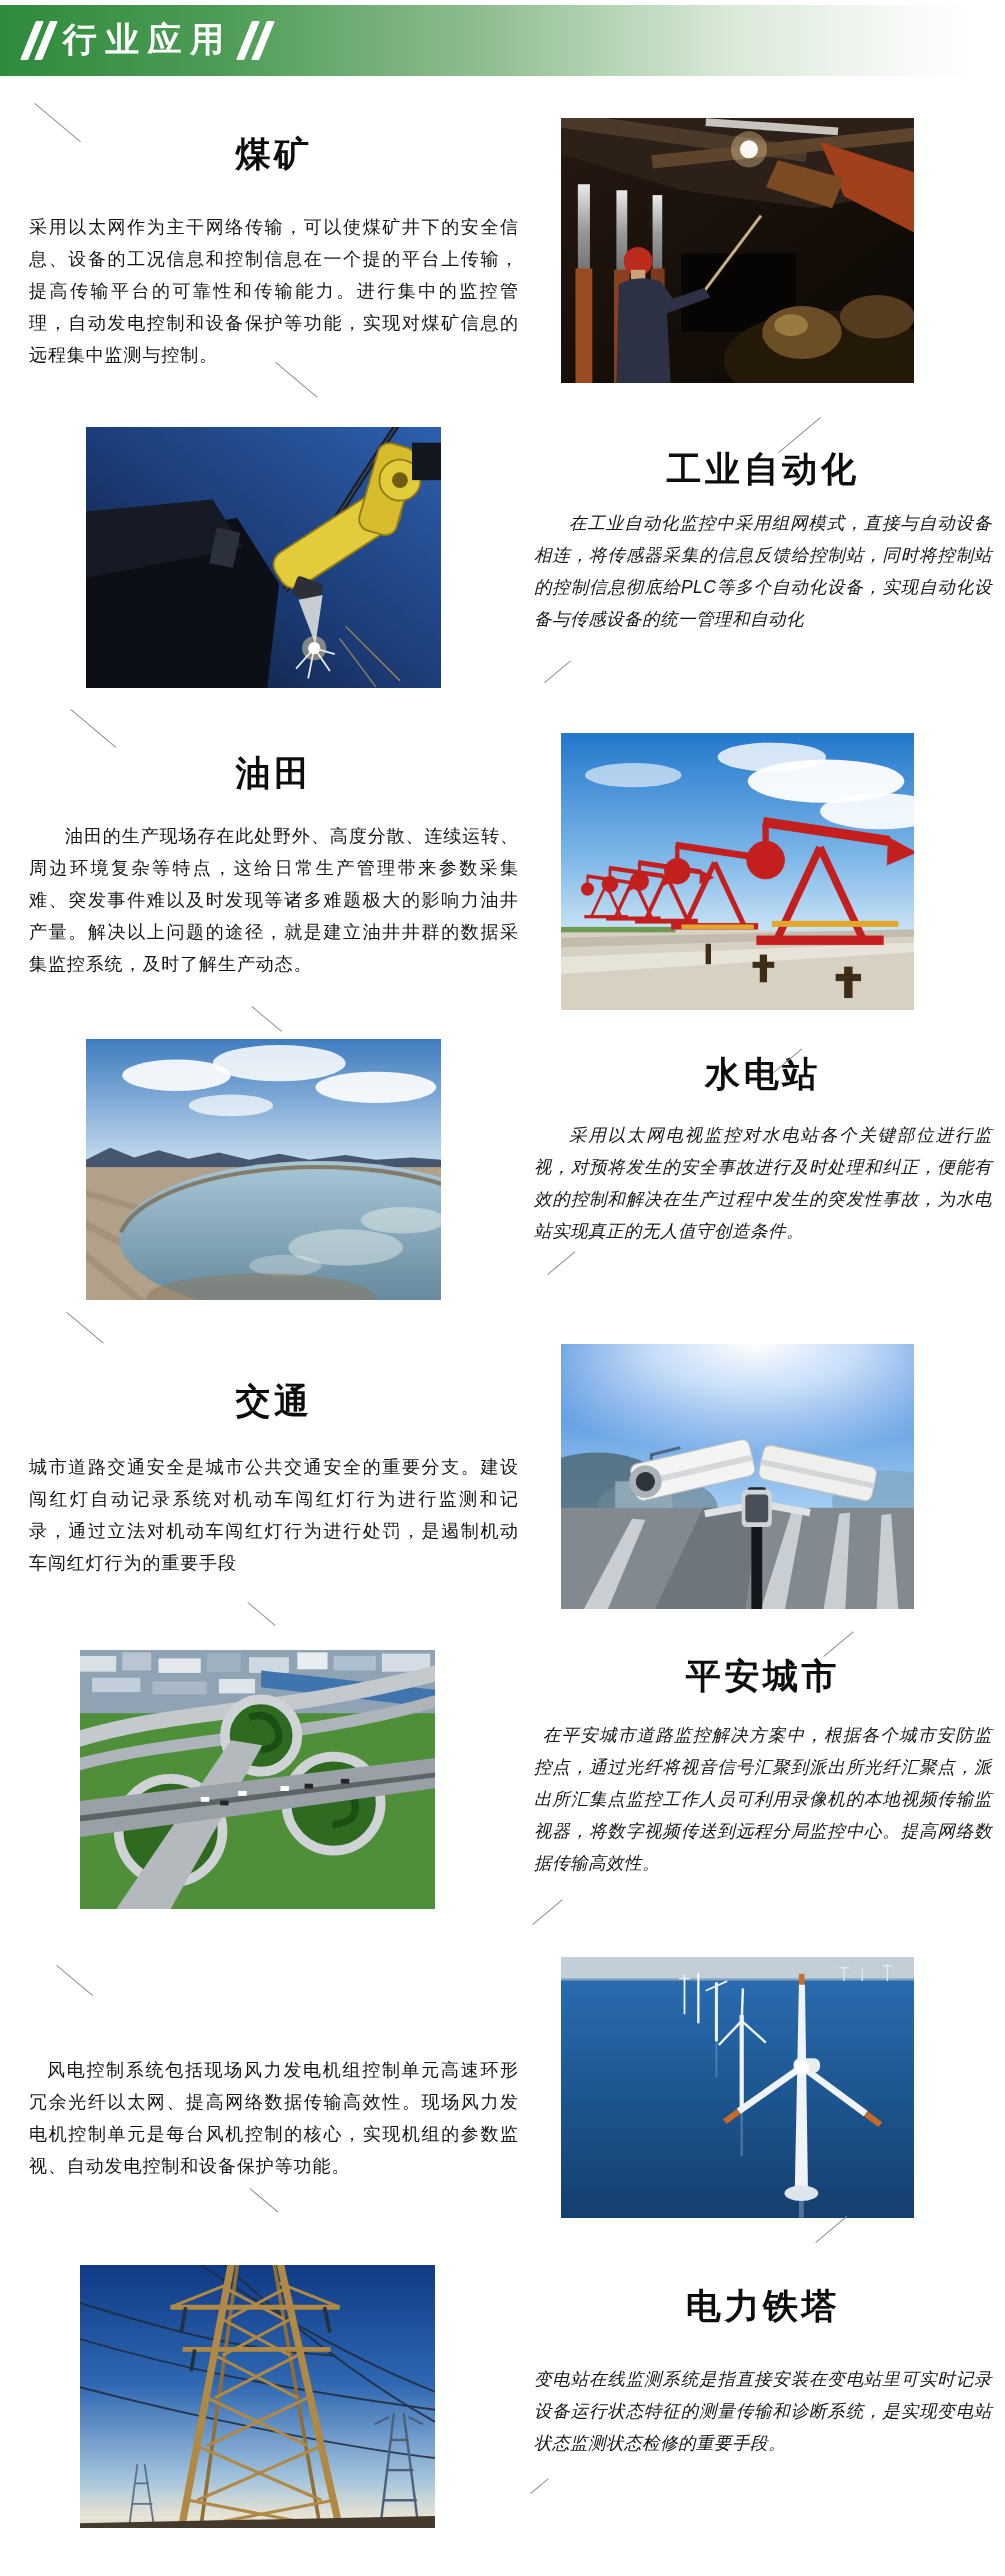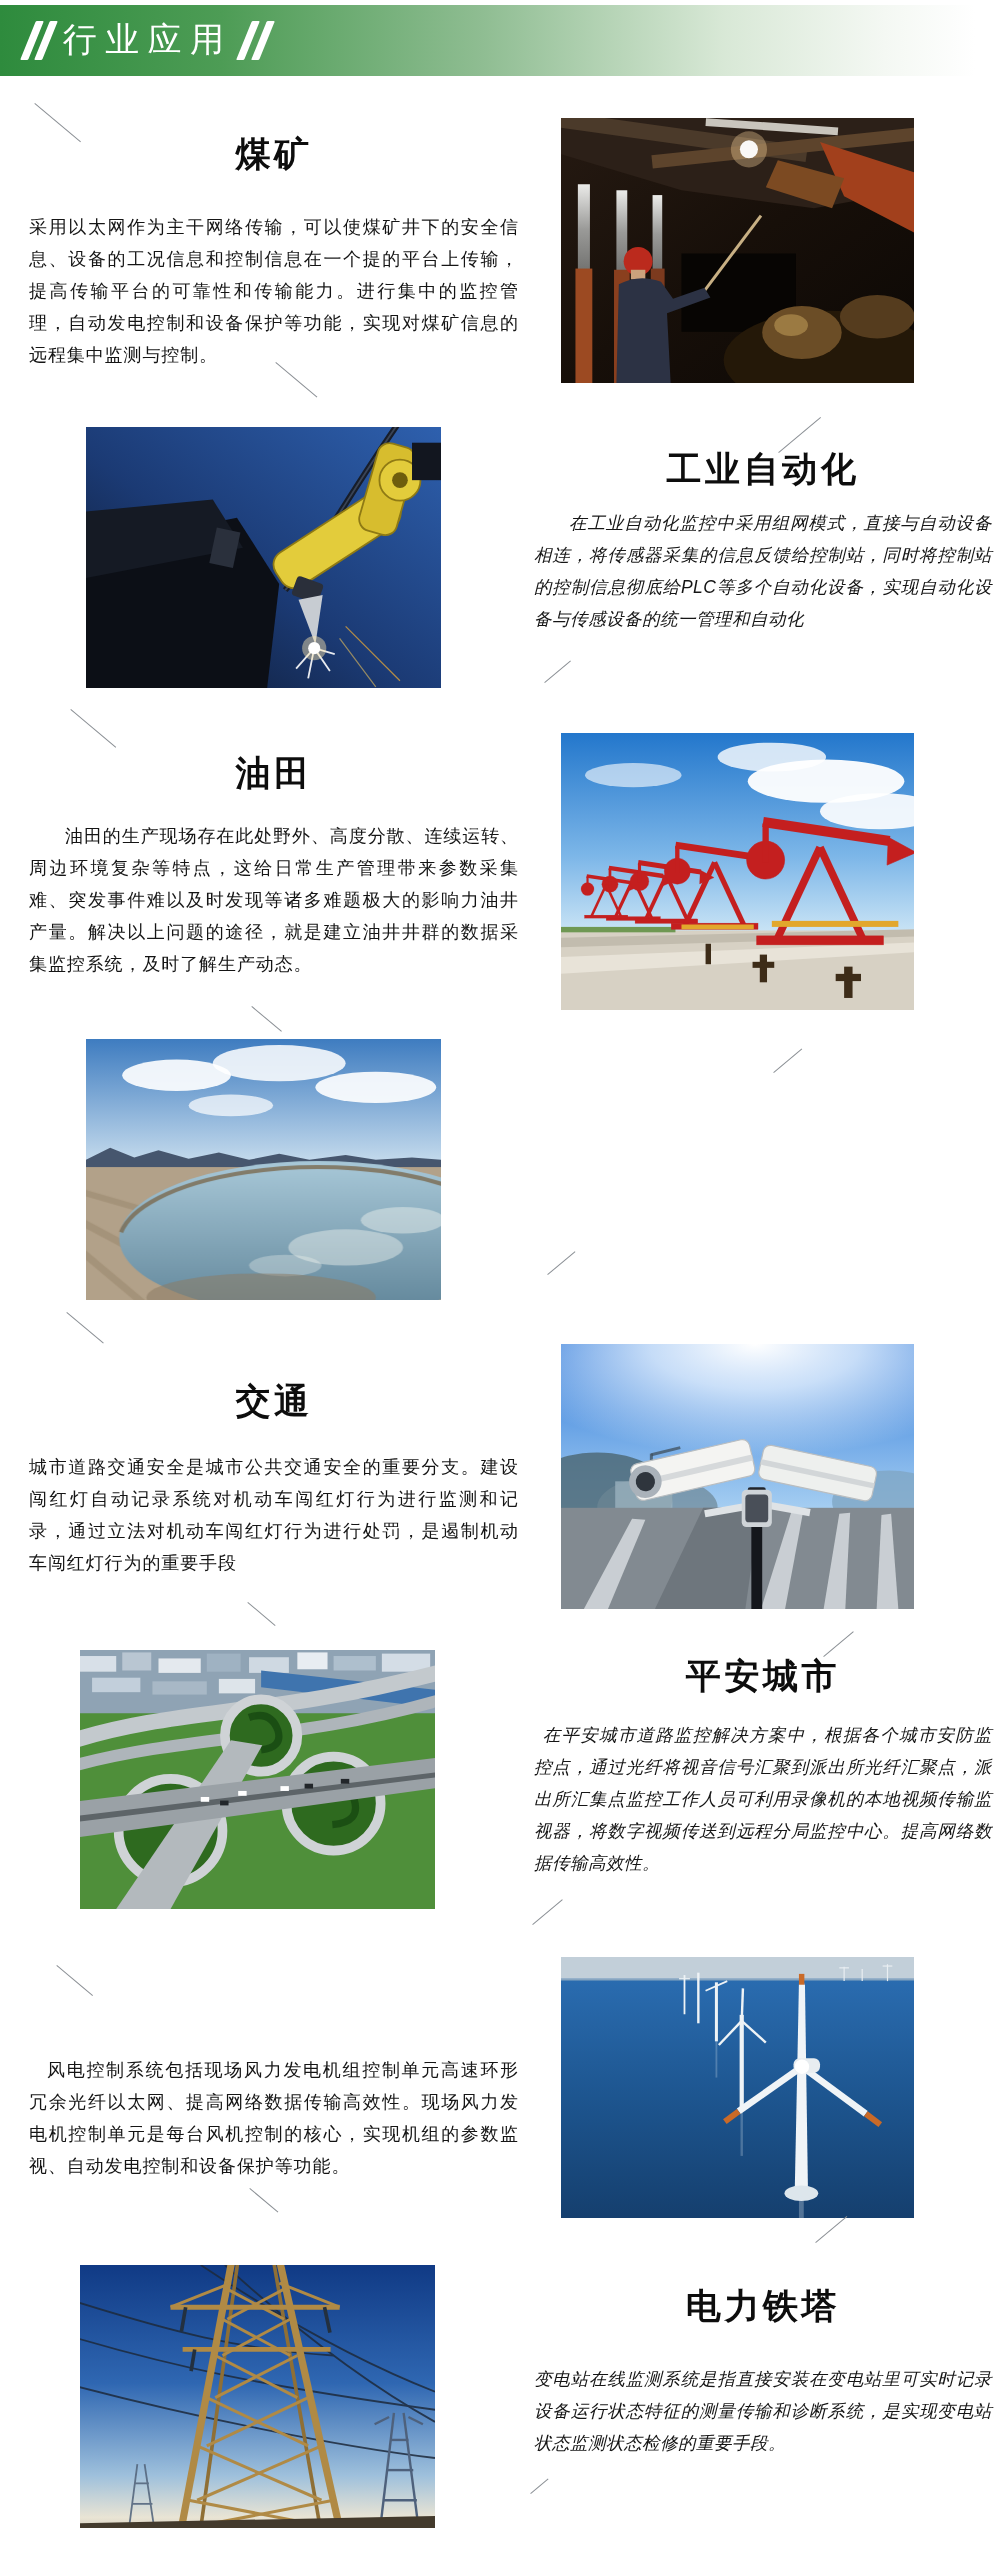--- a/index.html
+++ b/index.html
@@ -5,21 +5,21 @@
   html,body{margin:0;padding:0;background:#fff;}
   body{font-family:"Liberation Sans","DejaVu Sans",sans-serif;color:#141414;}
   .page{position:relative;width:1005px;height:2576px;background:#ffffff;overflow:hidden;}
 
   
   .banner{position:absolute;left:0;top:4.8px;width:1005px;height:71px;
     background:linear-gradient(90deg,#2e8b3d 0%,#4d9c55 22%,#8fbd92 48%,#d8e8d6 72%,#f4f8f3 88%,#ffffff 97%);}
   .banner-wrap{position:absolute;left:28px;top:0;height:100%;display:flex;align-items:center;gap:12px;}
   .slashes{display:flex;gap:6px;}
   .slash{display:inline-block;width:8.4px;height:39px;background:#ffffff;transform:skewX(-22deg);border-radius:1.2px;}
-  .banner-title{font-family:"Liberation Serif","DejaVu Serif",serif;font-size:34px;font-weight:normal;color:#ffffff;letter-spacing:8.4px;white-space:nowrap;}
+  .banner-title{font-family:"Liberation Serif","DejaVu Serif",serif;font-size:34px;font-weight:bold;color:#ffffff;letter-spacing:8.4px;white-space:nowrap;}
 
   
   .sec-title{position:absolute;margin:0;font-size:35px;font-weight:700;letter-spacing:3.6px;text-align:center;color:#0d0d0d;line-height:42px;}
   .sec-text{position:absolute;margin:0;font-size:18px;line-height:32px;letter-spacing:0.9px;text-align:justify;color:#151515;}
   .lcol{left:29px;width:490px;}
   .rcol{left:534px;width:458px;}
   .rtext{font-size:17.5px;letter-spacing:0.5px;font-style:italic;}
 
   
   .photo{position:absolute;overflow:hidden;background:#d8d8d8;}
@@ -208,20 +208,22 @@
       <ellipse cx="385" cy="330" rx="330" ry="128" fill="url(#hd-water)"></ellipse>
       <path d="M58,320 A330,128 0 0 1 590,240" stroke="#7a6a50" stroke-width="7" fill="none" opacity="0.8"></path>
       <g fill="#fdfdf5">
         <ellipse cx="430" cy="345" rx="95" ry="30" opacity="0.4"></ellipse>
         <ellipse cx="525" cy="300" rx="70" ry="22" opacity="0.4"></ellipse>
         <ellipse cx="330" cy="375" rx="60" ry="18" opacity="0.3"></ellipse>
       </g>
       <ellipse cx="290" cy="428" rx="190" ry="40" fill="#8d7c64" opacity="0.55"></ellipse>
     </svg>
   </div>
+  <h2 class="sec-title rcol" style="top:1053px">水电站</h2>
+  <p class="sec-text rtext rcol" style="top:1119px;text-indent:2em">采用以太网电视监控对水电站各个关键部位进行监视，对预将发生的安全事故进行及时处理和纠正，便能有效的控制和解决在生产过程中发生的突发性事故，为水电站实现真正的无人值守创造条件。</p>
 
   <h2 class="sec-title lcol" style="top:1380px">交通</h2>
   <p class="sec-text lcol" style="top:1451px">城市道路交通安全是城市公共交通安全的重要分支。建设闯红灯自动记录系统对机动车闯红灯行为进行监测和记录，通过立法对机动车闯红灯行为进行处罚，是遏制机动车闯红灯行为的重要手段</p>
   <div class="photo" style="left:561px;top:1344px;width:353px;height:265px">
     <svg viewBox="0 0 586 440" preserveAspectRatio="none">
       <defs>
         <linearGradient id="tf-sky" x1="0" y1="0" x2="0" y2="1">
             <stop offset="0" stop-color="#2c78da"></stop>
             <stop offset="1" stop-color="#a8d0f2"></stop>
           </linearGradient>

